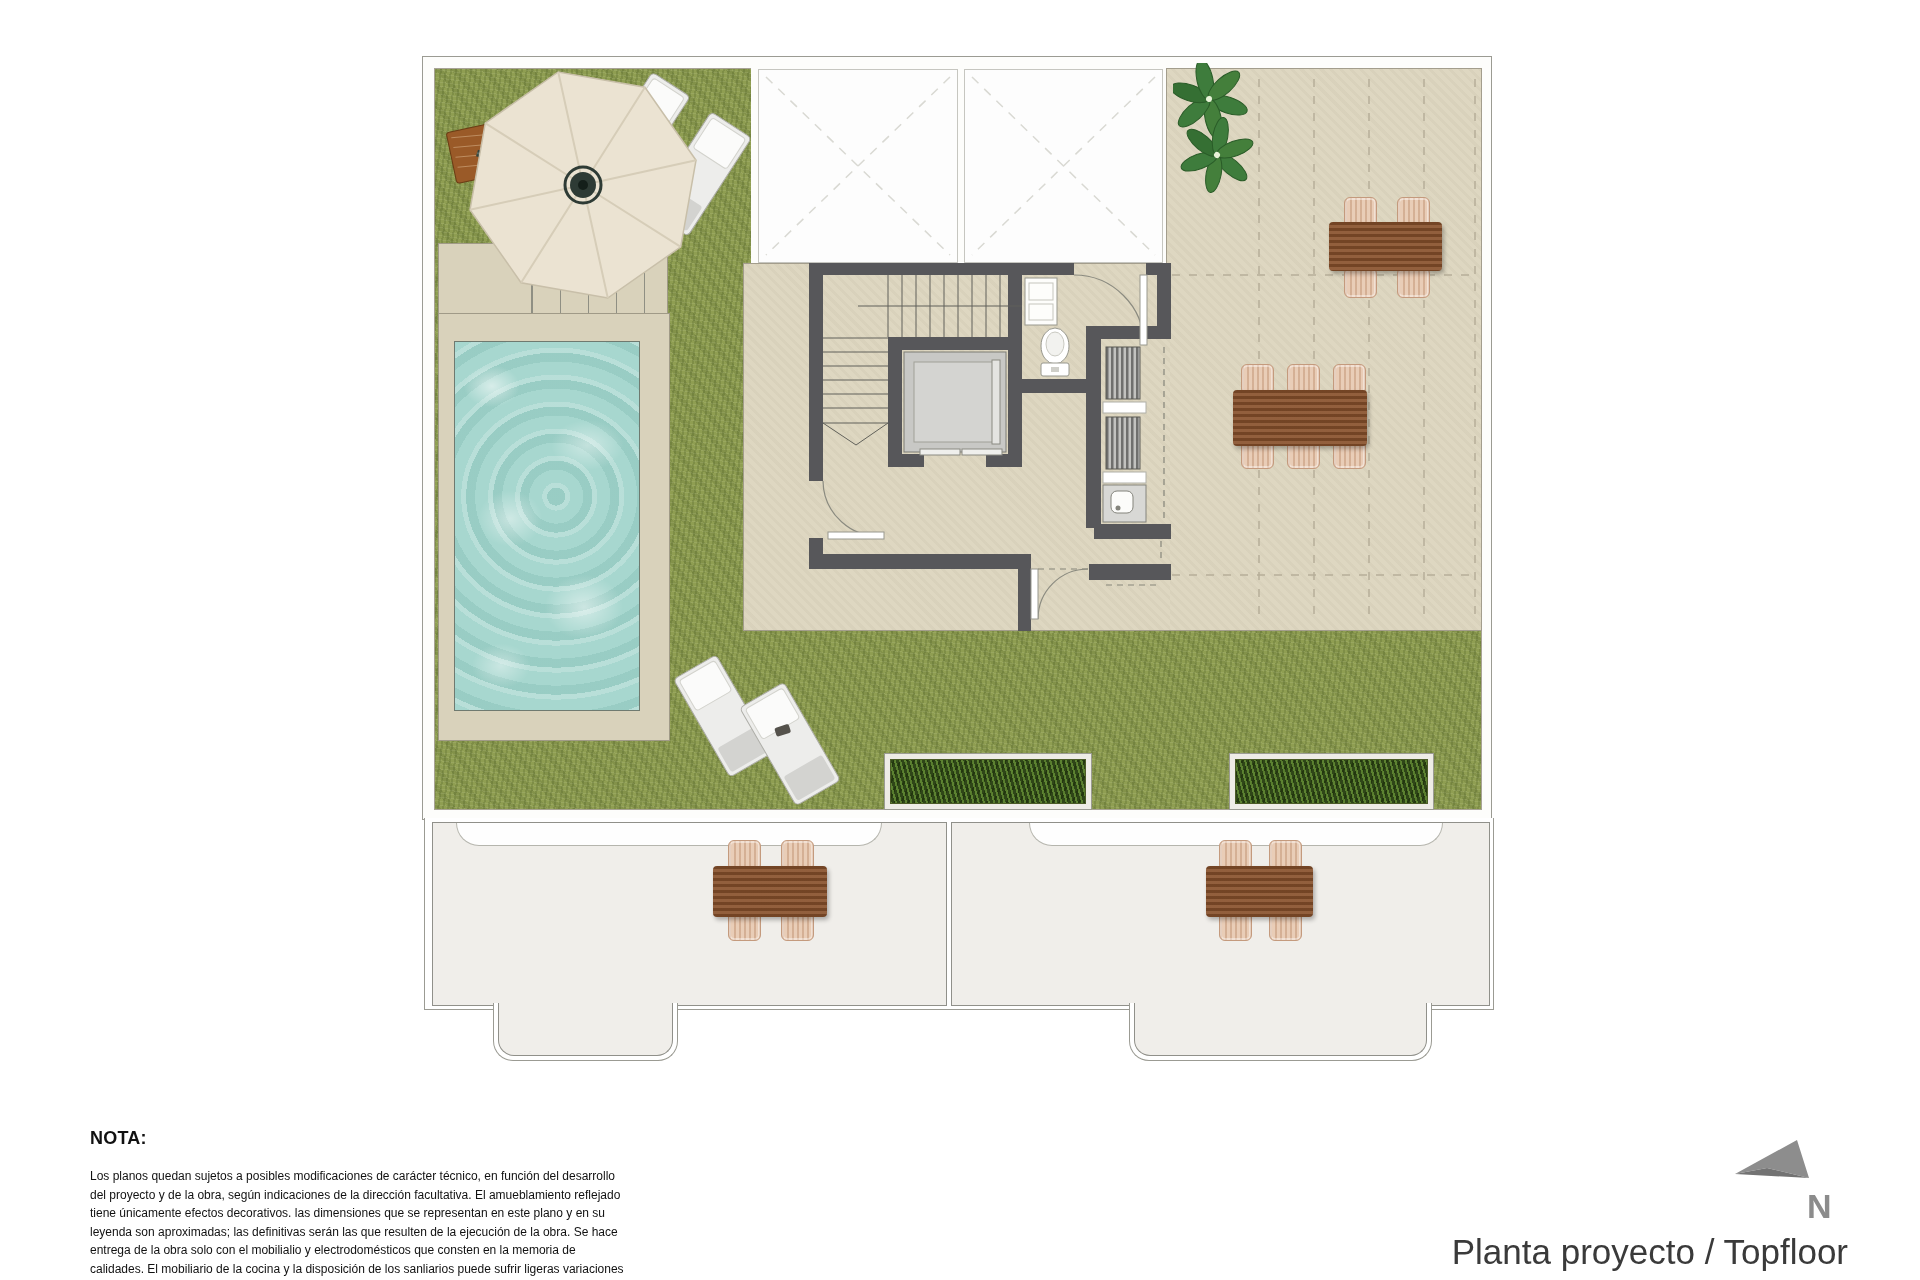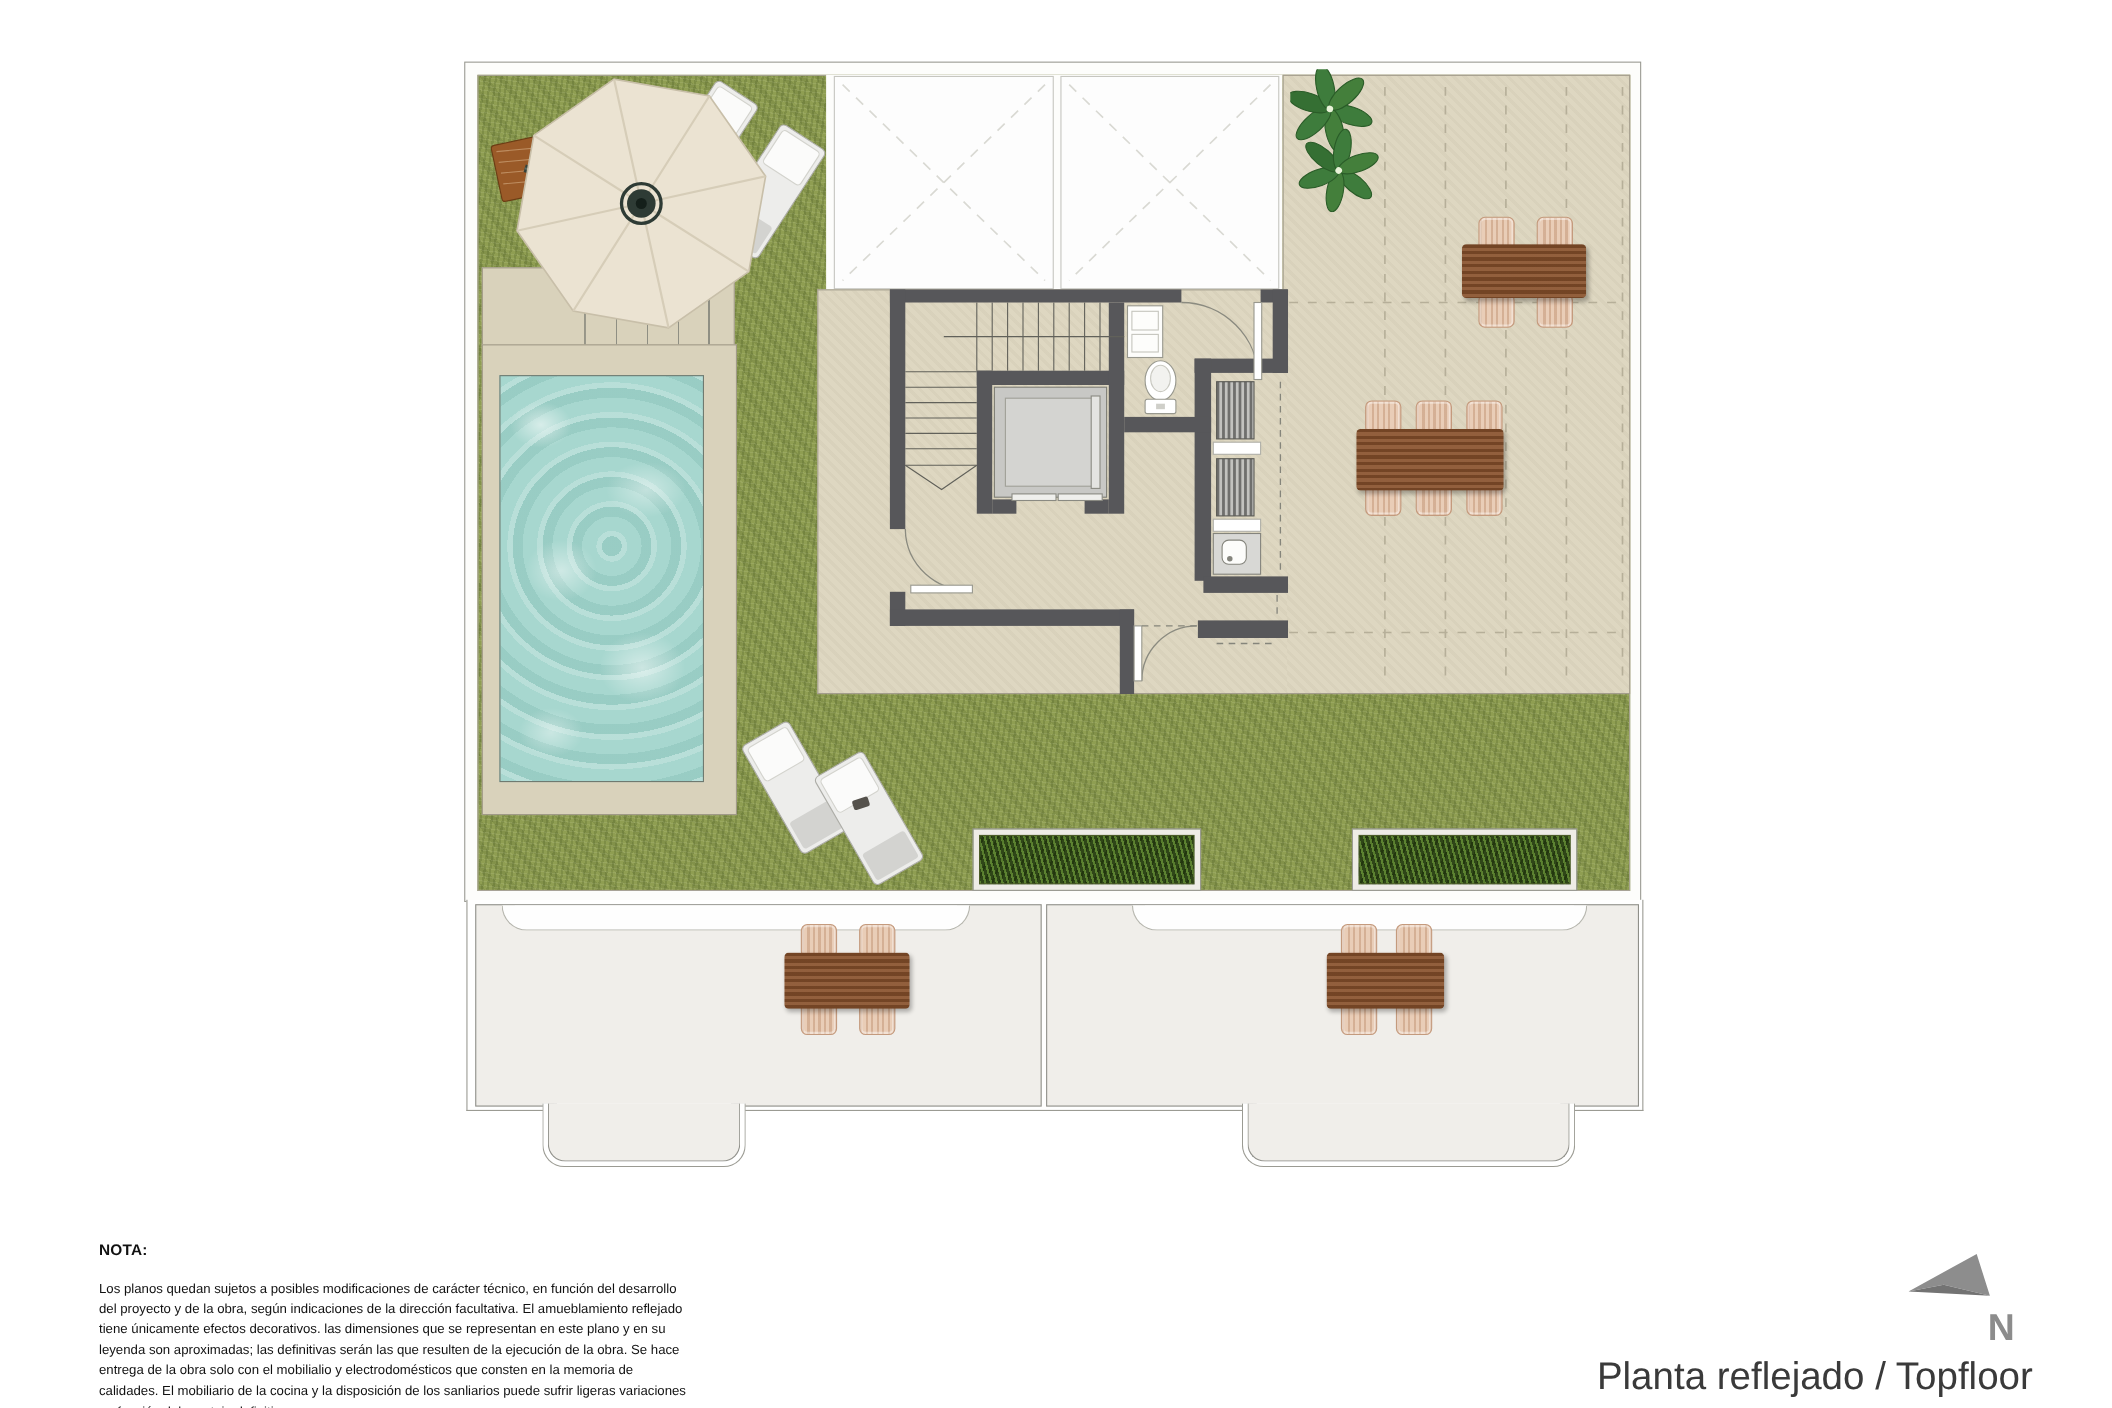--- a/index.html
+++ b/index.html
@@ -57,21 +57,21 @@
   .room{position:absolute;background:#f0eeea;border:1px solid #90908a;}
   .canopy-band{position:absolute;background:#fefefe;border:1px solid #b5b5ad;border-top:none;
     border-radius:0 0 26px 26px;}
   .notch-outer{position:absolute;background:#fff;border:1px solid #9b9b93;border-top:none;
     border-radius:0 0 20px 20px;}
   .notch-inner{position:absolute;left:4px;right:4px;top:0;bottom:4px;background:#f0eeea;
     border:1px solid #90908a;border-top:none;border-radius:0 0 16px 16px;}
 
   
   .note{position:absolute;left:90px;top:1128px;width:540px;color:#111;}
-  .note h4{margin:0 0 18px 0;font-size:14px;font-weight:bold;letter-spacing:.2px;}
+  .note h4{margin:0 0 18px 0;font-size:18px;font-weight:bold;letter-spacing:.2px;}
   .note p{margin:0;font-size:12px;line-height:1.55;}
   .plan-title{position:absolute;left:1280px;top:1232px;width:568px;text-align:right;
     font-size:35px;color:#3a3a3a;}
 </style>
 </head>
 <body>
 
 <div class="page">
 
   <div class="plan">
@@ -316,15 +316,15 @@
   <div class="note">
     <h4>NOTA:</h4>
     <p>Los planos quedan sujetos a posibles modificaciones de carácter técnico, en función del desarrollo del proyecto y de la obra, según indicaciones de la dirección facultativa. El amueblamiento reflejado tiene únicamente efectos decorativos. las dimensiones que se representan en este plano y en su leyenda son aproximadas; las definitivas serán las que resulten de la ejecución de la obra. Se hace entrega de la obra solo con el mobilialio y electrodomésticos que consten en la memoria de calidades. El mobiliario de la cocina y la disposición de los sanliarios puede sufrir ligeras variaciones en función del montaje definitivo.</p>
   </div>
 
   <svg class="abs" style="left:1715px;top:1128px;" width="140" height="100" viewBox="0 0 140 100">
     <polygon points="20,46 82,12 94,50 52,40" fill="#8d8d8d"></polygon>
     <polygon points="20,46 94,50 52,40" fill="#737373"></polygon>
     <text x="92" y="90" font-family="Liberation Sans, sans-serif" font-size="34" font-weight="bold" fill="#8c8c8c">N</text>
   </svg>
-  <div class="plan-title">Planta reflejado / Topfloor</div>
+  <div class="plan-title">Planta proyecto / Topfloor</div>
 
 </div>
 
 </body></html>

